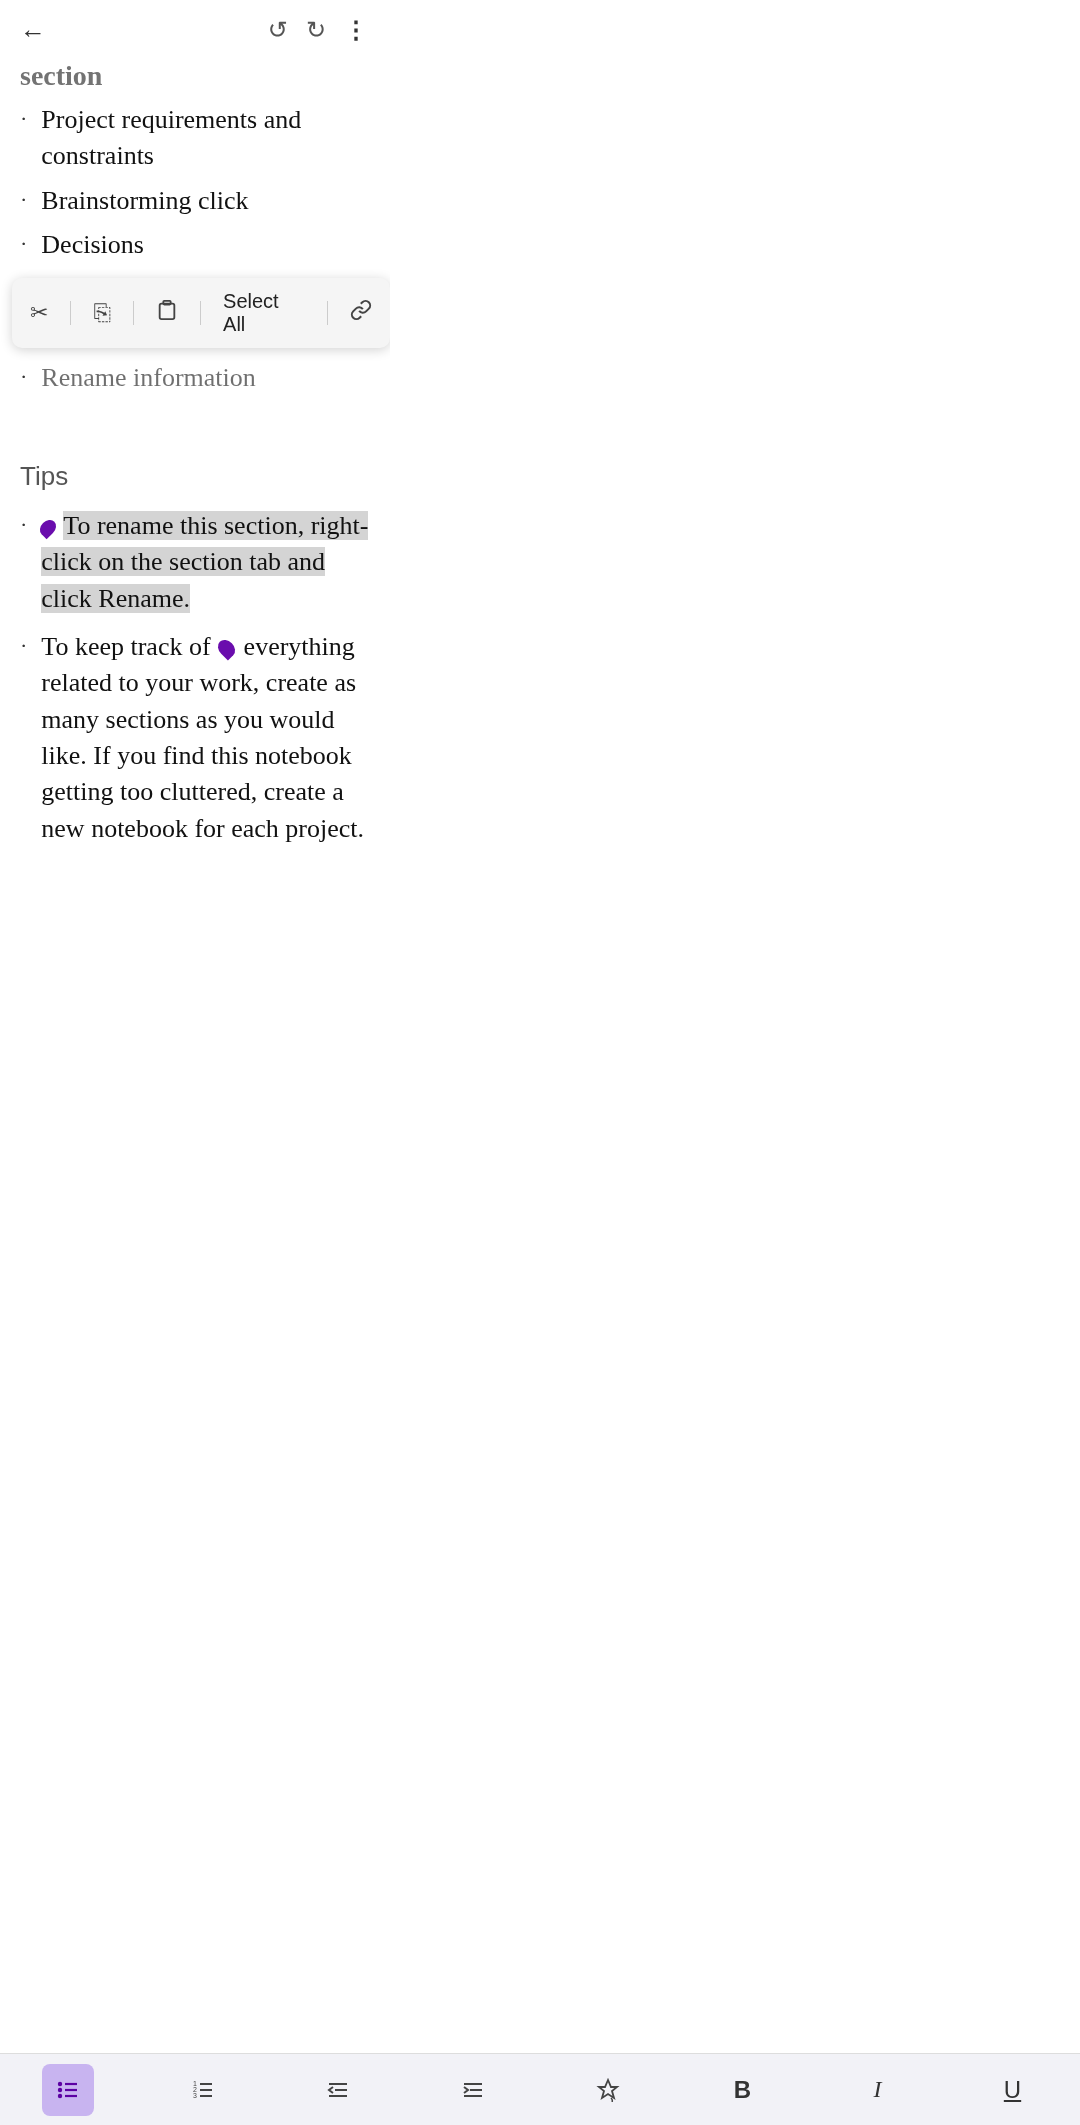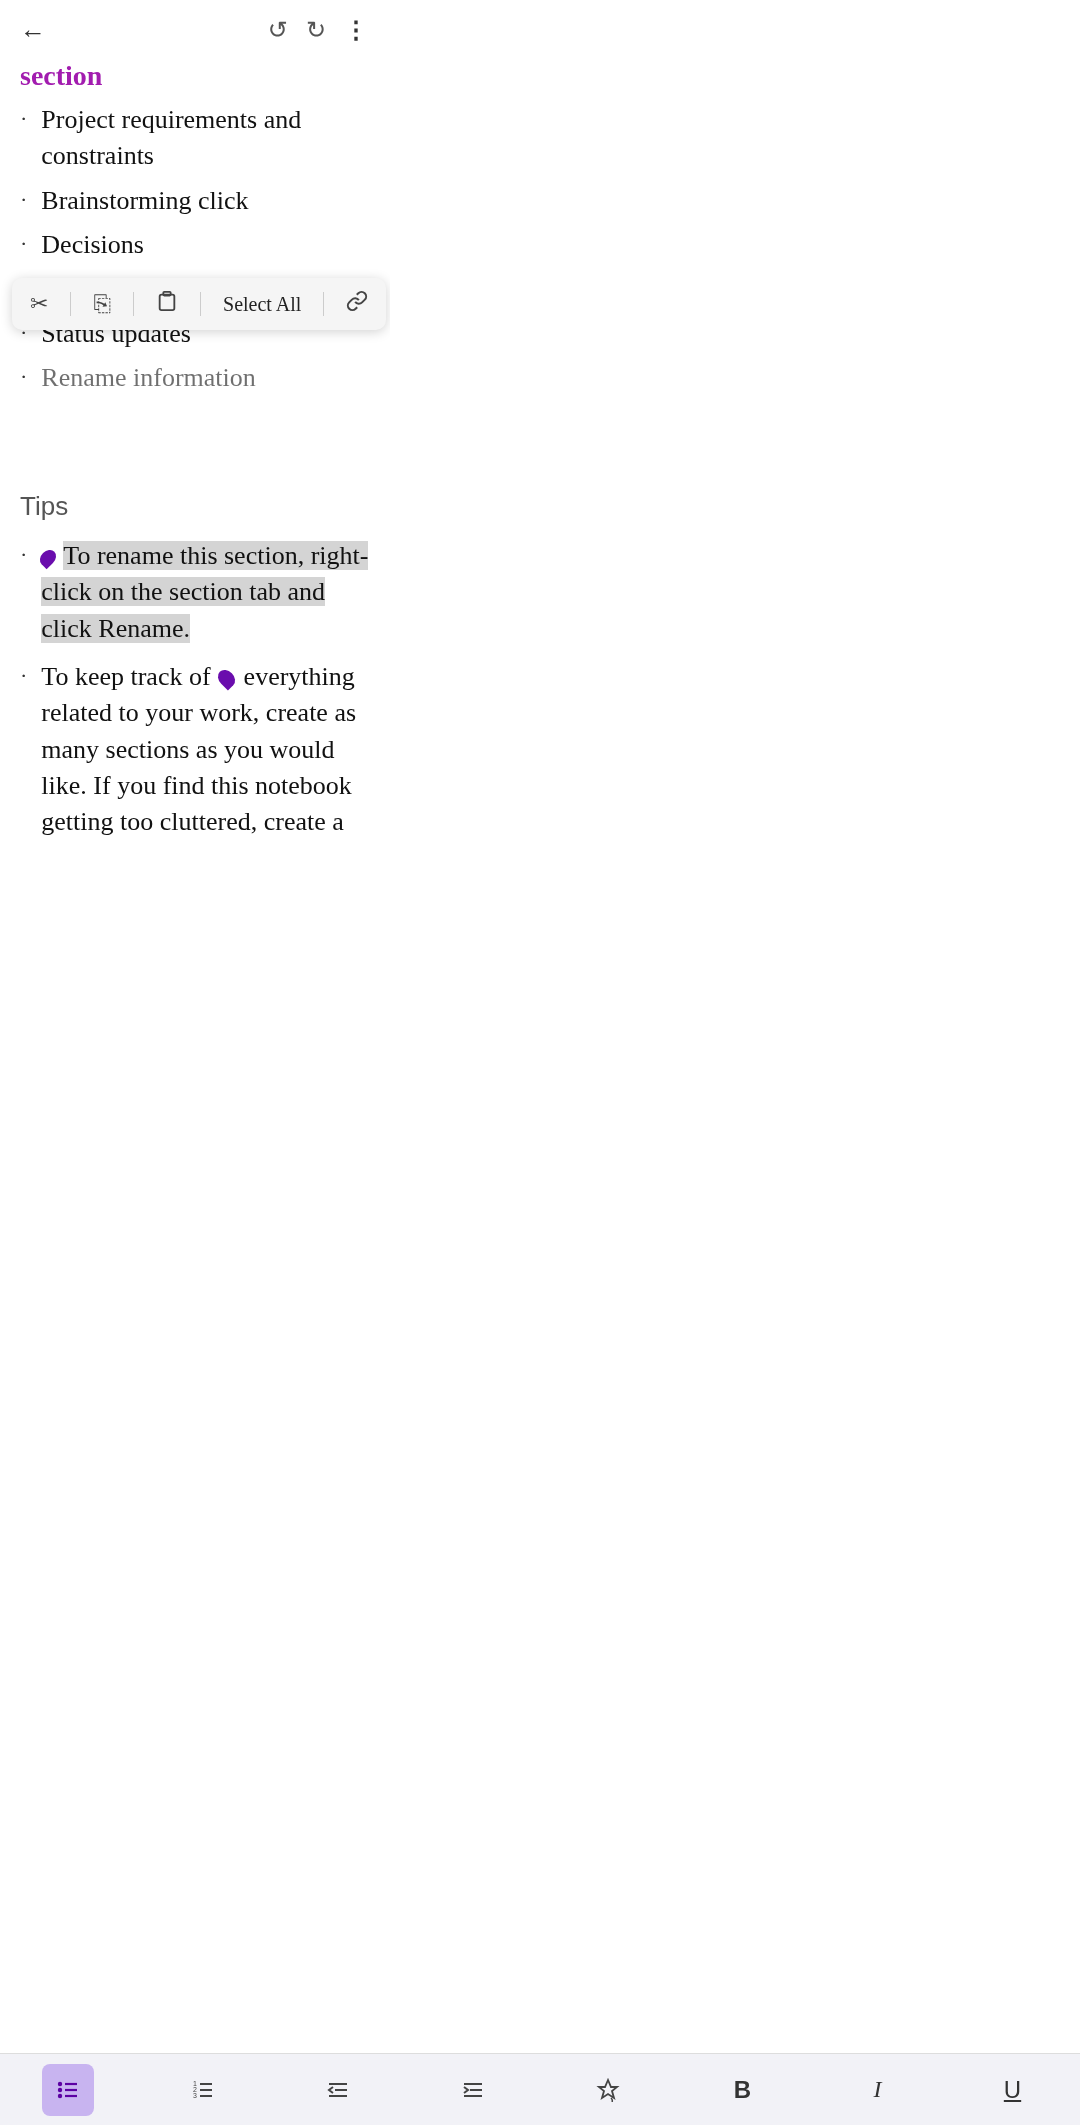--- a/index.html
+++ b/index.html
@@ -63,21 +63,21 @@
     .content-area {
       padding: 0 20px 20px 20px;
       position: relative;
       background: #fff;
     }
 
     
     .section-partial {
       font-size: 28px;
       font-weight: bold;
-      color: #a21caf;
+      color: #737373;
       padding: 0 0 8px 0;
       border-bottom: none;
     }
 
     
     .bullet-list {
       list-style: none;
       padding: 0;
       margin: 0;
     }
@@ -123,21 +123,21 @@
     }
 
     .context-menu-icon {
       font-size: 22px;
       color: #444;
     }
 
     .context-menu-label {
       font-size: 20px;
       color: #222;
-      font-family: Liberation Serif, serif;
+      font-family: Liberation Sans, sans-serif;
     }
 
     .context-menu-divider {
       width: 1px;
       height: 24px;
       background: #ccc;
     }
 
     
     .tips-label {
@@ -279,21 +279,21 @@
       <div class="context-menu-item">
         <span class="context-menu-icon">
           <svg width="22" height="22" viewBox="0 0 24 24" fill="none" stroke="#444" stroke-width="2.2">
             <path d="M10 13a5 5 0 0 0 7.54.54l3-3a5 5 0 0 0-7.07-7.07l-1.72 1.71"></path>
             <path d="M14 11a5 5 0 0 0-7.54-.54l-3 3a5 5 0 0 0 7.07 7.07l1.71-1.71"></path>
           </svg>
         </span>
       </div>
     </div>
 
-    <div style="margin-top: 84px;">
+    <div style="margin-top: 54px;">
       <div class="tips-label" style="font-size:26px; color:#555; font-family:sans-serif; margin-bottom:8px;">Tips</div>
 
       <ul class="bullet-list">
         <li style="position:relative; align-items: flex-start;">
           <span class="bullet-dot">·</span>
           <span>
             
             <span style="display:inline-block; position:relative; width:14px; height:14px; vertical-align:middle; margin-right:2px;">
               <span style="display:inline-block; width:14px; height:18px; background:#6a0dad; border-radius:50% 50% 0 50%; transform:rotate(45deg); position:absolute; top:-2px; left:0;"></span>
             </span>

